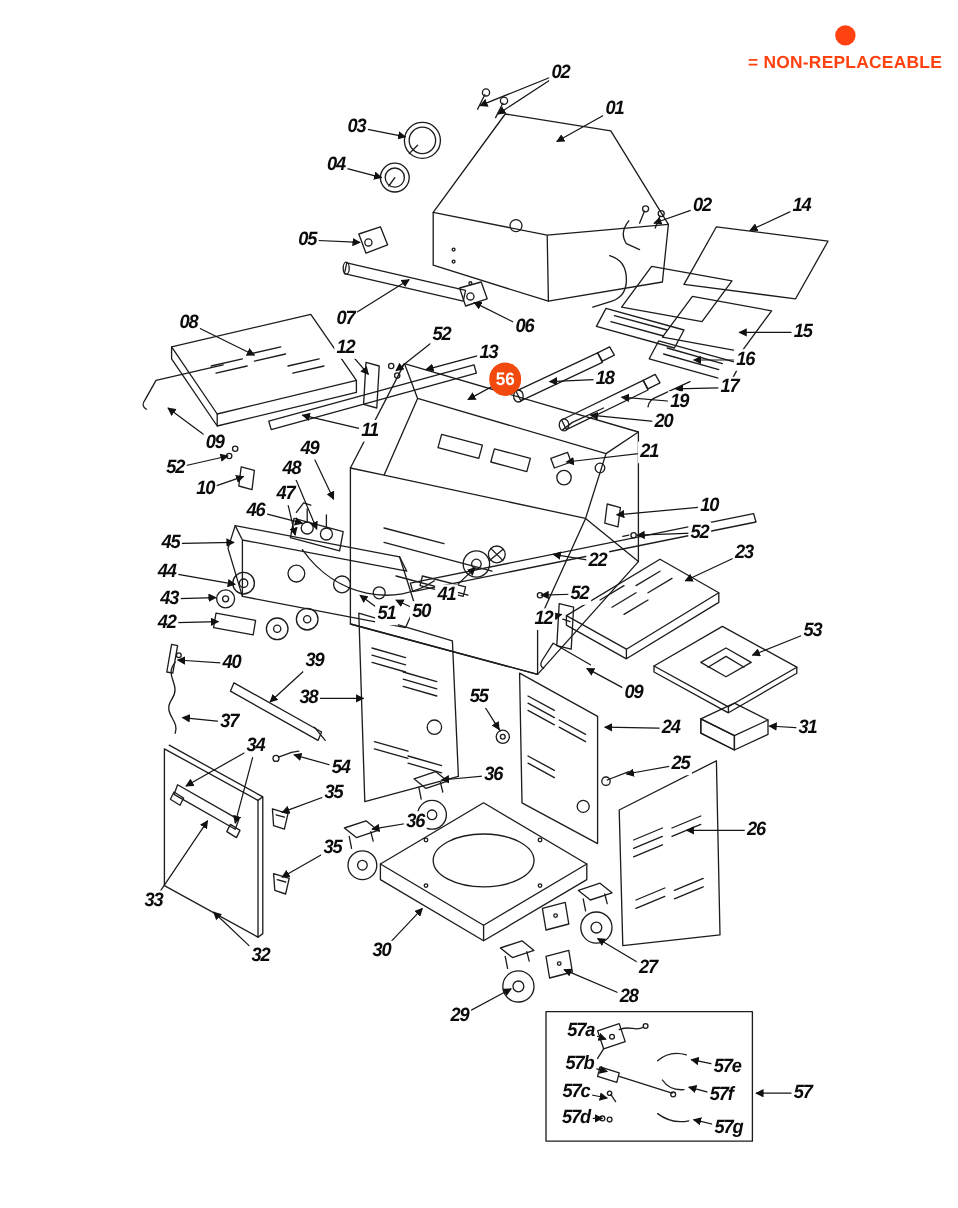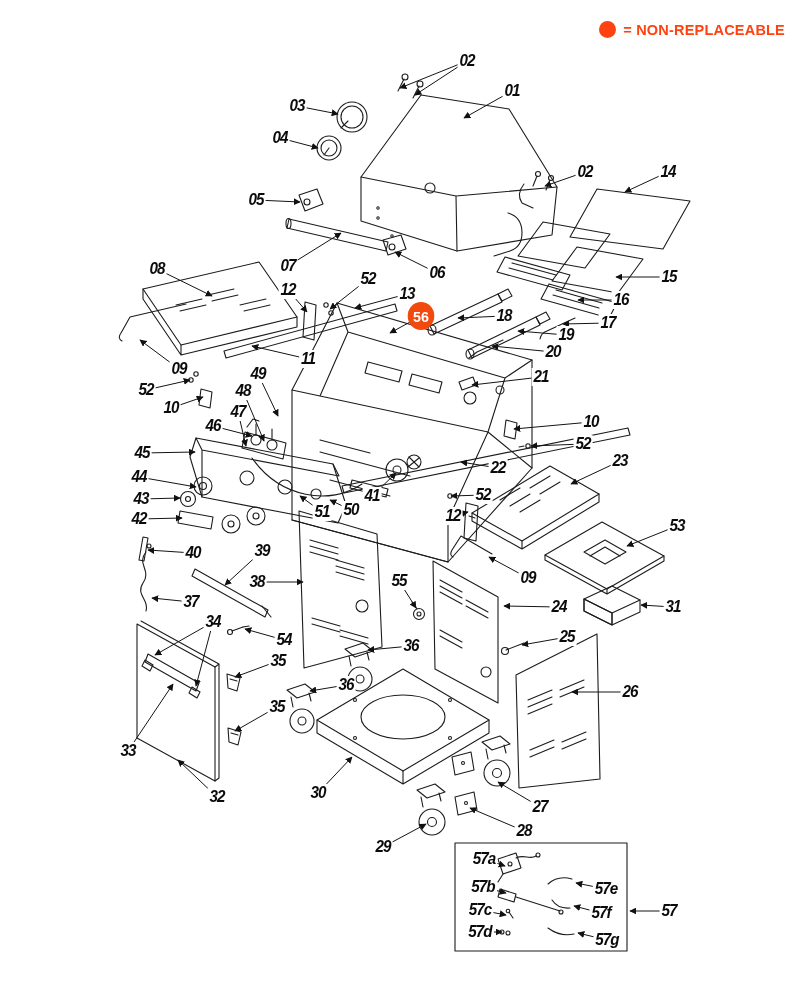--- a/index.html
+++ b/index.html
@@ -4,21 +4,21 @@
 <style>
   :root { --accent:#FF4210; --badge:#F2490F; }
   * { box-sizing: border-box; }
   html,body { margin:0; padding:0; background:#fff; }
   #page {
     position:relative; width:798px; height:1007px; background:#fff; overflow:hidden;
     font-family:"Liberation Sans", sans-serif;
   }
   #art, #leads { position:absolute; left:0; top:0; }
   #leads line { stroke:#141414; stroke-width:1; }
-  .legend { position:absolute; top:21px; right:13px; display:flex; align-items:center; gap:7px; }
+  .legend { position:absolute; top:21px; right:13px; display:flex; align-items:center; gap:7px;flex-direction:column; }
   .legend .dot { width:17px; height:17px; border-radius:50%; background:var(--accent); }
   .legend .ltext {
     color:var(--accent); font-weight:bold; font-size:14.5px; letter-spacing:0.2px;
     font-family:"Liberation Sans", sans-serif;
   }
   #labels { position:absolute; left:0; top:0; width:798px; height:1007px; pointer-events:none; }
   .plabel {
     position:absolute; transform:translate(-50%,-50%) scaleX(.95);
     font-weight:bold; font-style:italic; font-size:16px; line-height:1;
     color:#0b0b0b; letter-spacing:-1px; background:#fff; padding:1px 2px;

